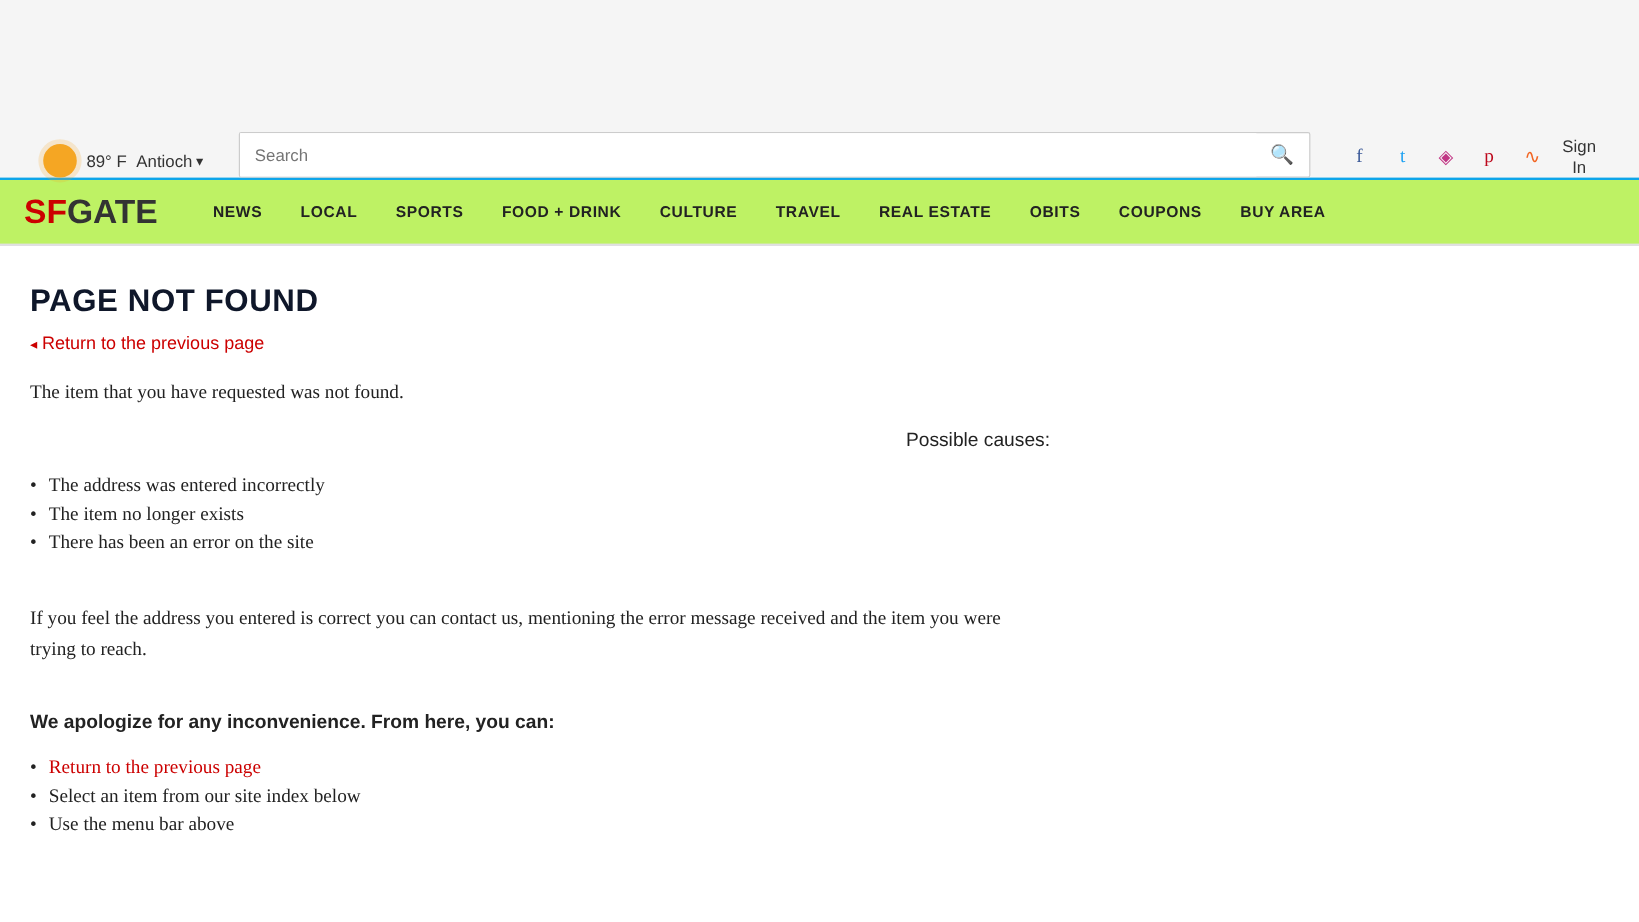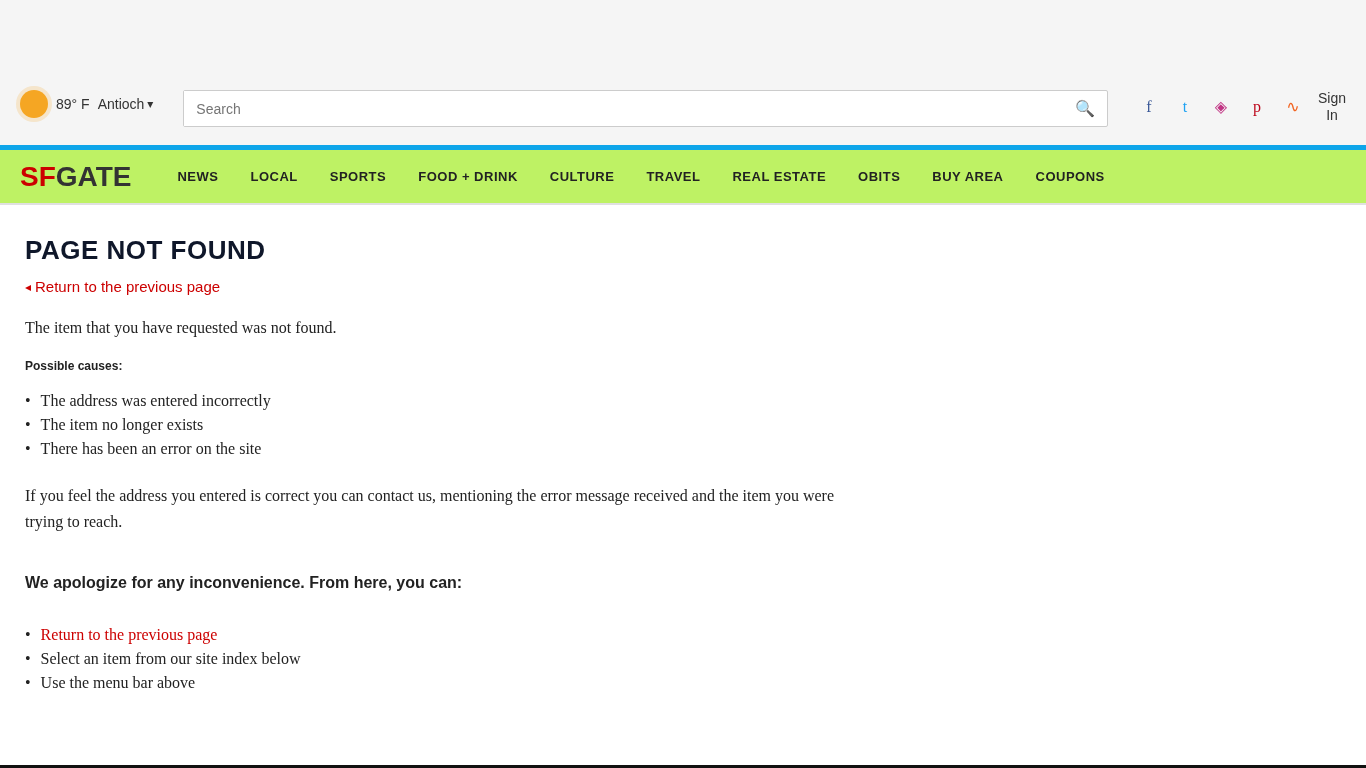--- a/index.html
+++ b/index.html
@@ -1,25 +1,25 @@
 <!DOCTYPE html>
 <html><head>
   <meta charset="utf-8">
   <style>
     * { margin: 0; padding: 0; box-sizing: border-box; }
     body { font-family: Georgia, 'Times New Roman', serif; font-size: 16px; color: #222; background: #fff; }
 
     
     #top-bar {
       background: #f5f5f5;
-      border-bottom: 5px solid #0ea5e9;
+      border-bottom: 2px solid #0ea5e9;
       height: 60px;
       display: flex;
-      align-items: flex-start;
-      padding: 0 20px;
+      align-items: flex-end;
+      padding: 0 36px;
       justify-content: space-between;
     }
     #weather-area {
       display: flex;
       align-items: center;
       gap: 8px;
     }
     .sun-icon {
       width: 28px;
       height: 28px;
@@ -171,54 +171,55 @@
       font-size: 12px;
     }
     #not-found-desc {
       font-size: 16px;
       margin-bottom: 22px;
       color: #222;
       font-family: Georgia, serif;
     }
     #possible-causes-title {
       font-family: Arial, sans-serif;
-      font-size: 12px;
+      font-size: 16px;
+      font-weight: normal;
+      margin-bottom: 16px;
+      text-align: right;
+    }
+    #causes-list {
+      list-style: none;
+      margin-bottom: 38px;
+    }
+    .cause-item {
+      font-family: Georgia, serif;
+      font-size: 16px;
+      color: #222;
+      padding: 3px 0;
+      display: flex;
+      align-items: flex-start;
+      gap: 10px;
+    }
+    .cause-item::before {
+      content: '•';
+      font-size: 16px;
+      margin-top: 0;
+    }
+    #contact-text {
+      font-family: Georgia, serif;
+      font-size: 16px;
+      color: #222;
+      margin-bottom: 40px;
+      line-height: 1.6;
+    }
+    #apologize-title {
+      font-family: Arial, sans-serif;
+      font-size: 16px;
       font-weight: bold;
       margin-bottom: 16px;
-    }
-    #causes-list {
-      list-style: none;
-      margin-bottom: 22px;
-    }
-    .cause-item {
-      font-family: Georgia, serif;
-      font-size: 16px;
-      color: #222;
-      padding: 3px 0;
-      display: flex;
-      align-items: flex-start;
-      gap: 10px;
-    }
-    .cause-item::before {
-      content: '•';
-      font-size: 16px;
-      margin-top: 0;
-    }
-    #contact-text {
-      font-family: Georgia, serif;
-      font-size: 16px;
-      color: #222;
-      margin-bottom: 40px;
-      line-height: 1.6;
-    }
-    #apologize-title {
-      font-family: Arial, sans-serif;
-      font-size: 16px;
-      font-weight: bold;
-      margin-bottom: 31px;
     }
     #options-list {
       list-style: none;
     }
     .option-item {
       font-family: Georgia, serif;
       font-size: 16px;
       color: #222;
       padding: 3px 0;
       display: flex;
@@ -288,22 +289,22 @@
   </a>
   <ul id="nav-menu">
       <li class="nav-item">NEWS</li>
       <li class="nav-item">LOCAL</li>
       <li class="nav-item">SPORTS</li>
       <li class="nav-item">FOOD + DRINK</li>
       <li class="nav-item">CULTURE</li>
       <li class="nav-item">TRAVEL</li>
       <li class="nav-item">REAL ESTATE</li>
       <li class="nav-item">OBITS</li>
+      <li class="nav-item">COUPONS</li>
       <li class="nav-item">BUY AREA</li>
-      <li class="nav-item">COUPONS</li>
     </ul>
 </div>
 
 <div id="main-content">
   <h1 id="page-title">PAGE NOT FOUND</h1>
   <a id="back-link" href="#">Return to the previous page</a>
   <p id="not-found-desc">The item that you have requested was not found.</p>
   <p id="possible-causes-title">Possible causes:</p>
   <ul id="causes-list">
       <li class="cause-item">The address was entered incorrectly</li>

